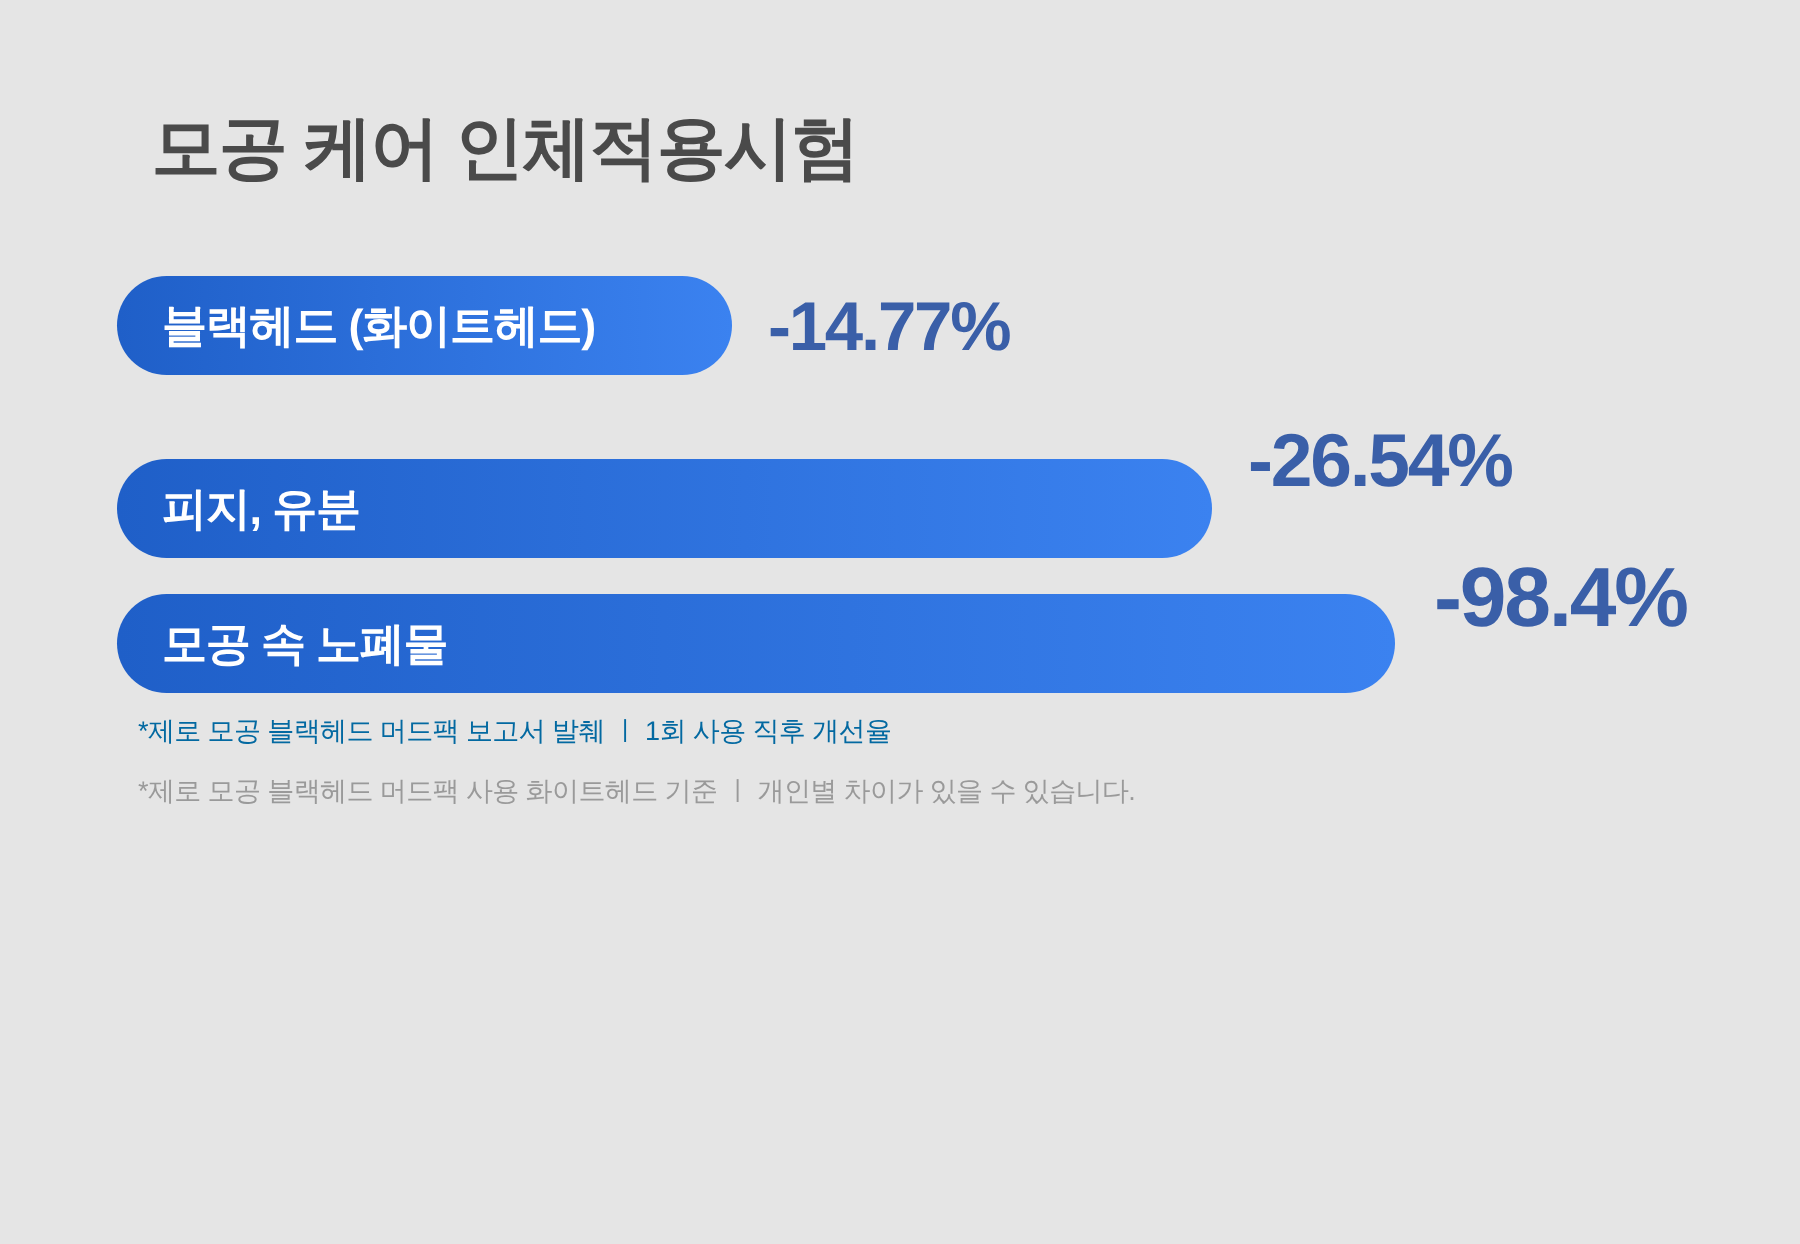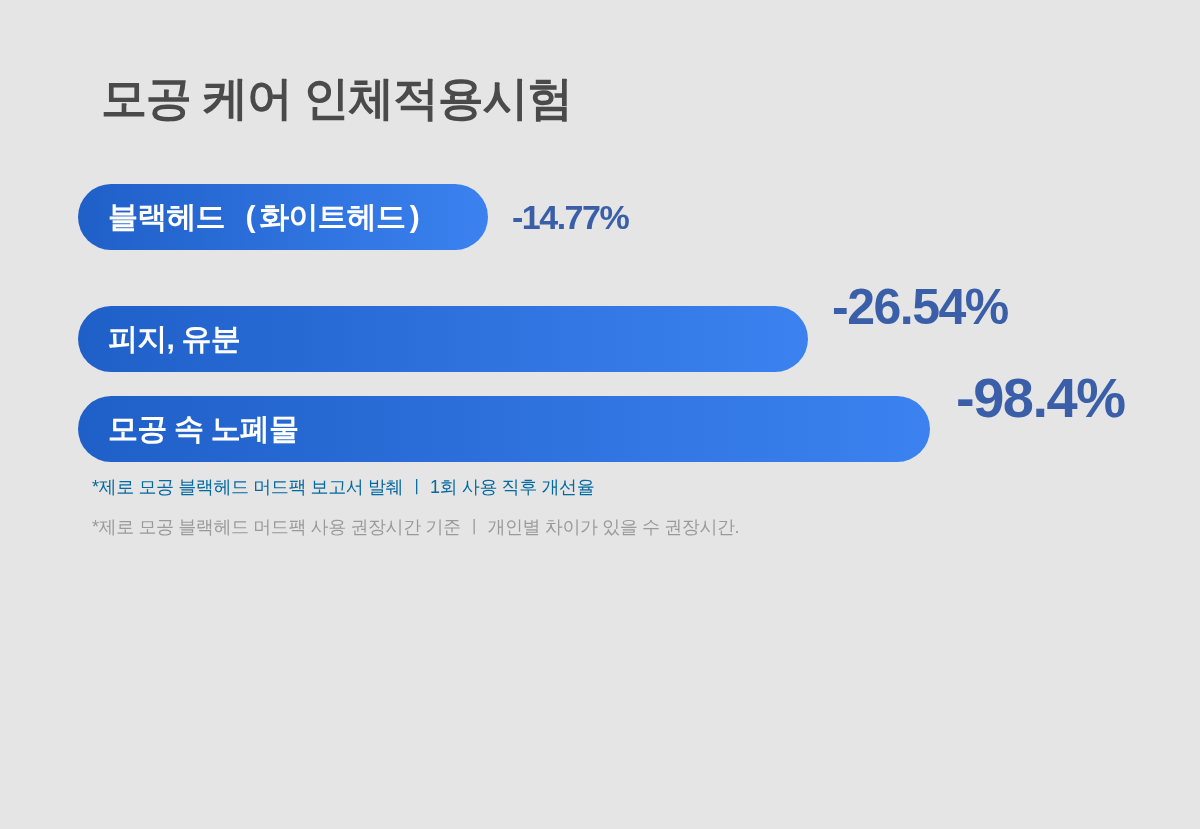--- a/index.html
+++ b/index.html
@@ -52,21 +52,21 @@
     left: 78px;
     top: 6px;
     height: 66px;
     border-radius: 33px;
     display: flex;
     align-items: center;
     box-sizing: border-box;
     padding-left: 30px;
   }
 
-  .bar-row:nth-child(1) .bar { width: 410px; font-family: Liberation Mono, monospace; }
+  .bar-row:nth-child(1) .bar { width: 410px; }
   .bar-row:nth-child(2) .bar { width: 730px; margin-top: 32px; }
   .bar-row:nth-child(3) .bar { width: 852px; }
 
   .bar-label {
     color: #ffffff;
     font-size: 30px;
     font-weight: 600;
     letter-spacing: -0.8px;
     white-space: nowrap;
   }
@@ -76,21 +76,21 @@
     top: 6px;
     height: 66px;
     display: flex;
     align-items: center;
     color: #3a5fa8;
     font-weight: 700;
     letter-spacing: -1.5px;
     white-space: nowrap;
   }
 
-  .bar-row:nth-child(1) .bar-value { left: 512px; font-size: 34px; }
+  .bar-row:nth-child(1) .bar-value { left: 512px; font-size: 46px; }
   .bar-row:nth-child(2) .bar-value { left: 832px; font-size: 50px; }
   .bar-row:nth-child(3) .bar-value { left: 956px; font-size: 56px; }
 
   
   .footnotes {
     position: absolute;
     left: 92px;
     top: 478px;
   }
   .footnote {
@@ -129,16 +129,16 @@
       <div class="bar" style="background: linear-gradient(90deg, rgb(31, 95, 200) 0%, rgb(59, 130, 240) 100%); margin-top: 32px;">
         <span class="bar-label">모공 속 노폐물</span>
       </div>
       <div class="bar-value" style="color: rgb(58, 95, 168);">-98.4%</div>
     </div>
 
   </div>
 
   <div class="footnotes">
     <div class="footnote" style="color: #0369a1;">*제로 모공 블랙헤드 머드팩 보고서 발췌  ㅣ  1회 사용 직후 개선율</div>
-    <div class="footnote" style="color: rgb(154, 154, 154);">*제로 모공 블랙헤드 머드팩 사용 권장시간 기준  ㅣ  개인별 차이가 있을 수 권장시간.</div>
+    <div class="footnote" style="color: rgb(154, 154, 154);">*제로 모공 블랙헤드 머드팩 사용 화이트헤드 기준  ㅣ  개인별 차이가 있을 수 있습니다.</div>
   </div>
 
 </div>
 
 </body></html>

